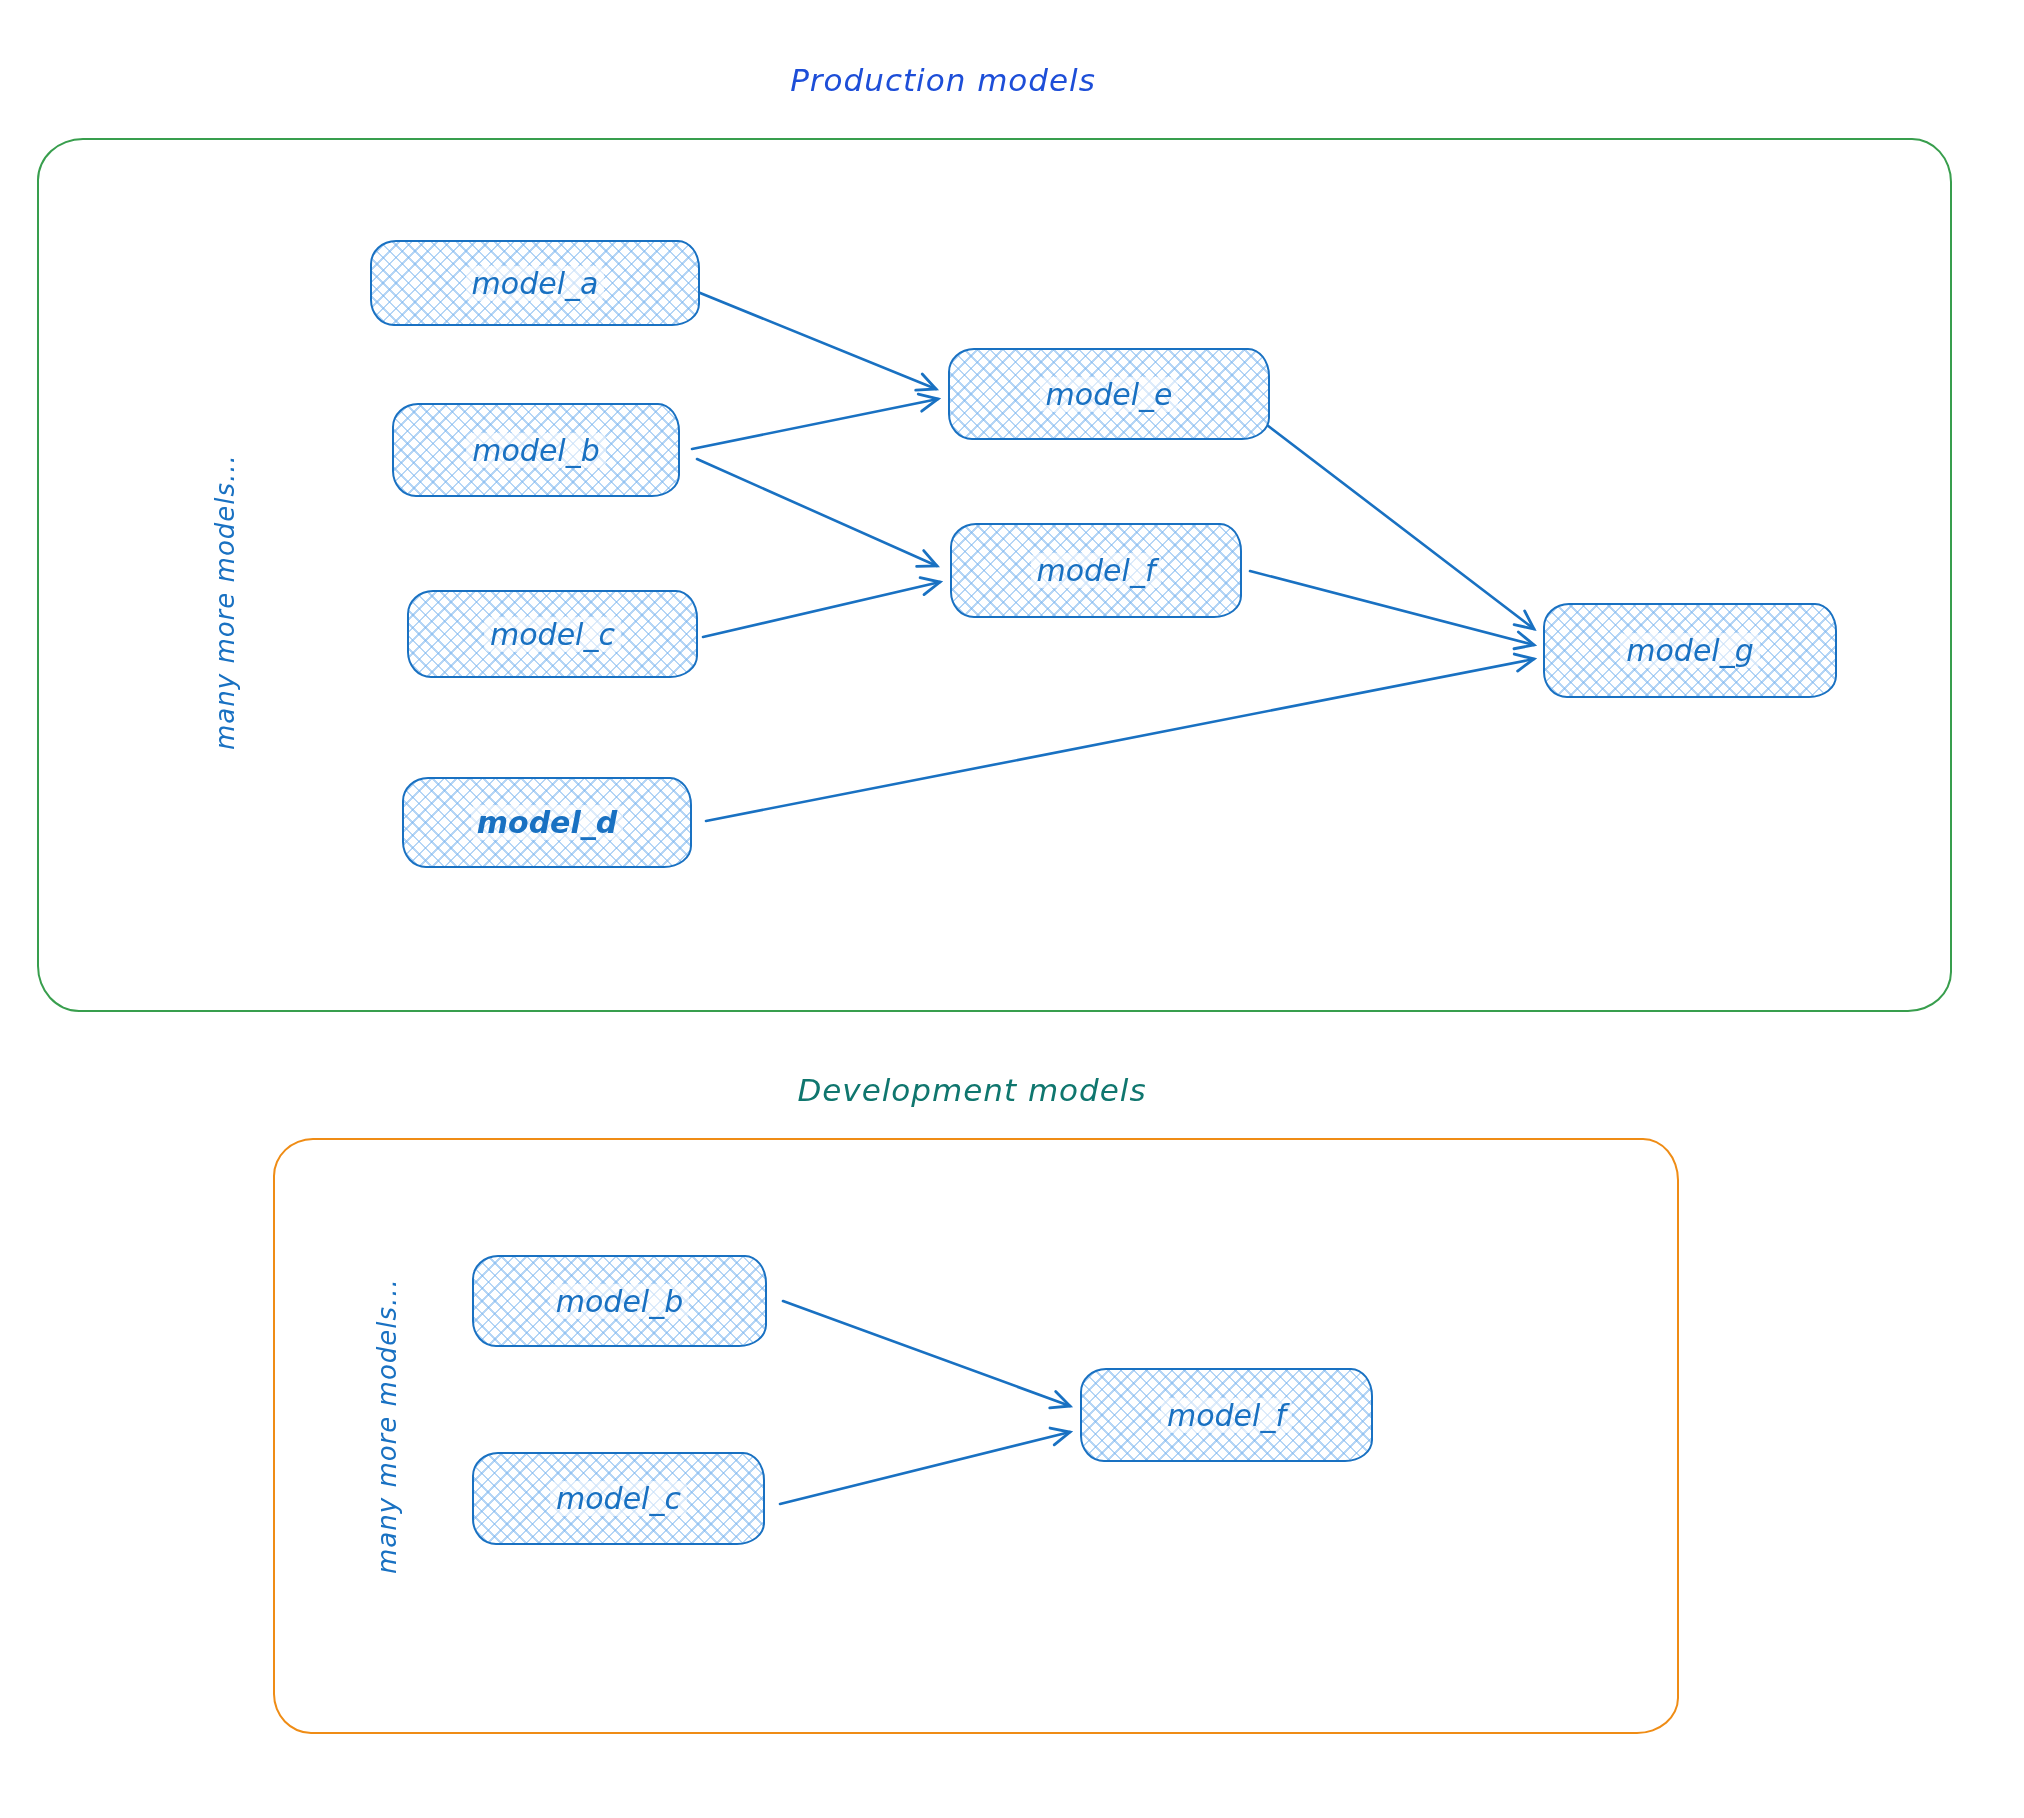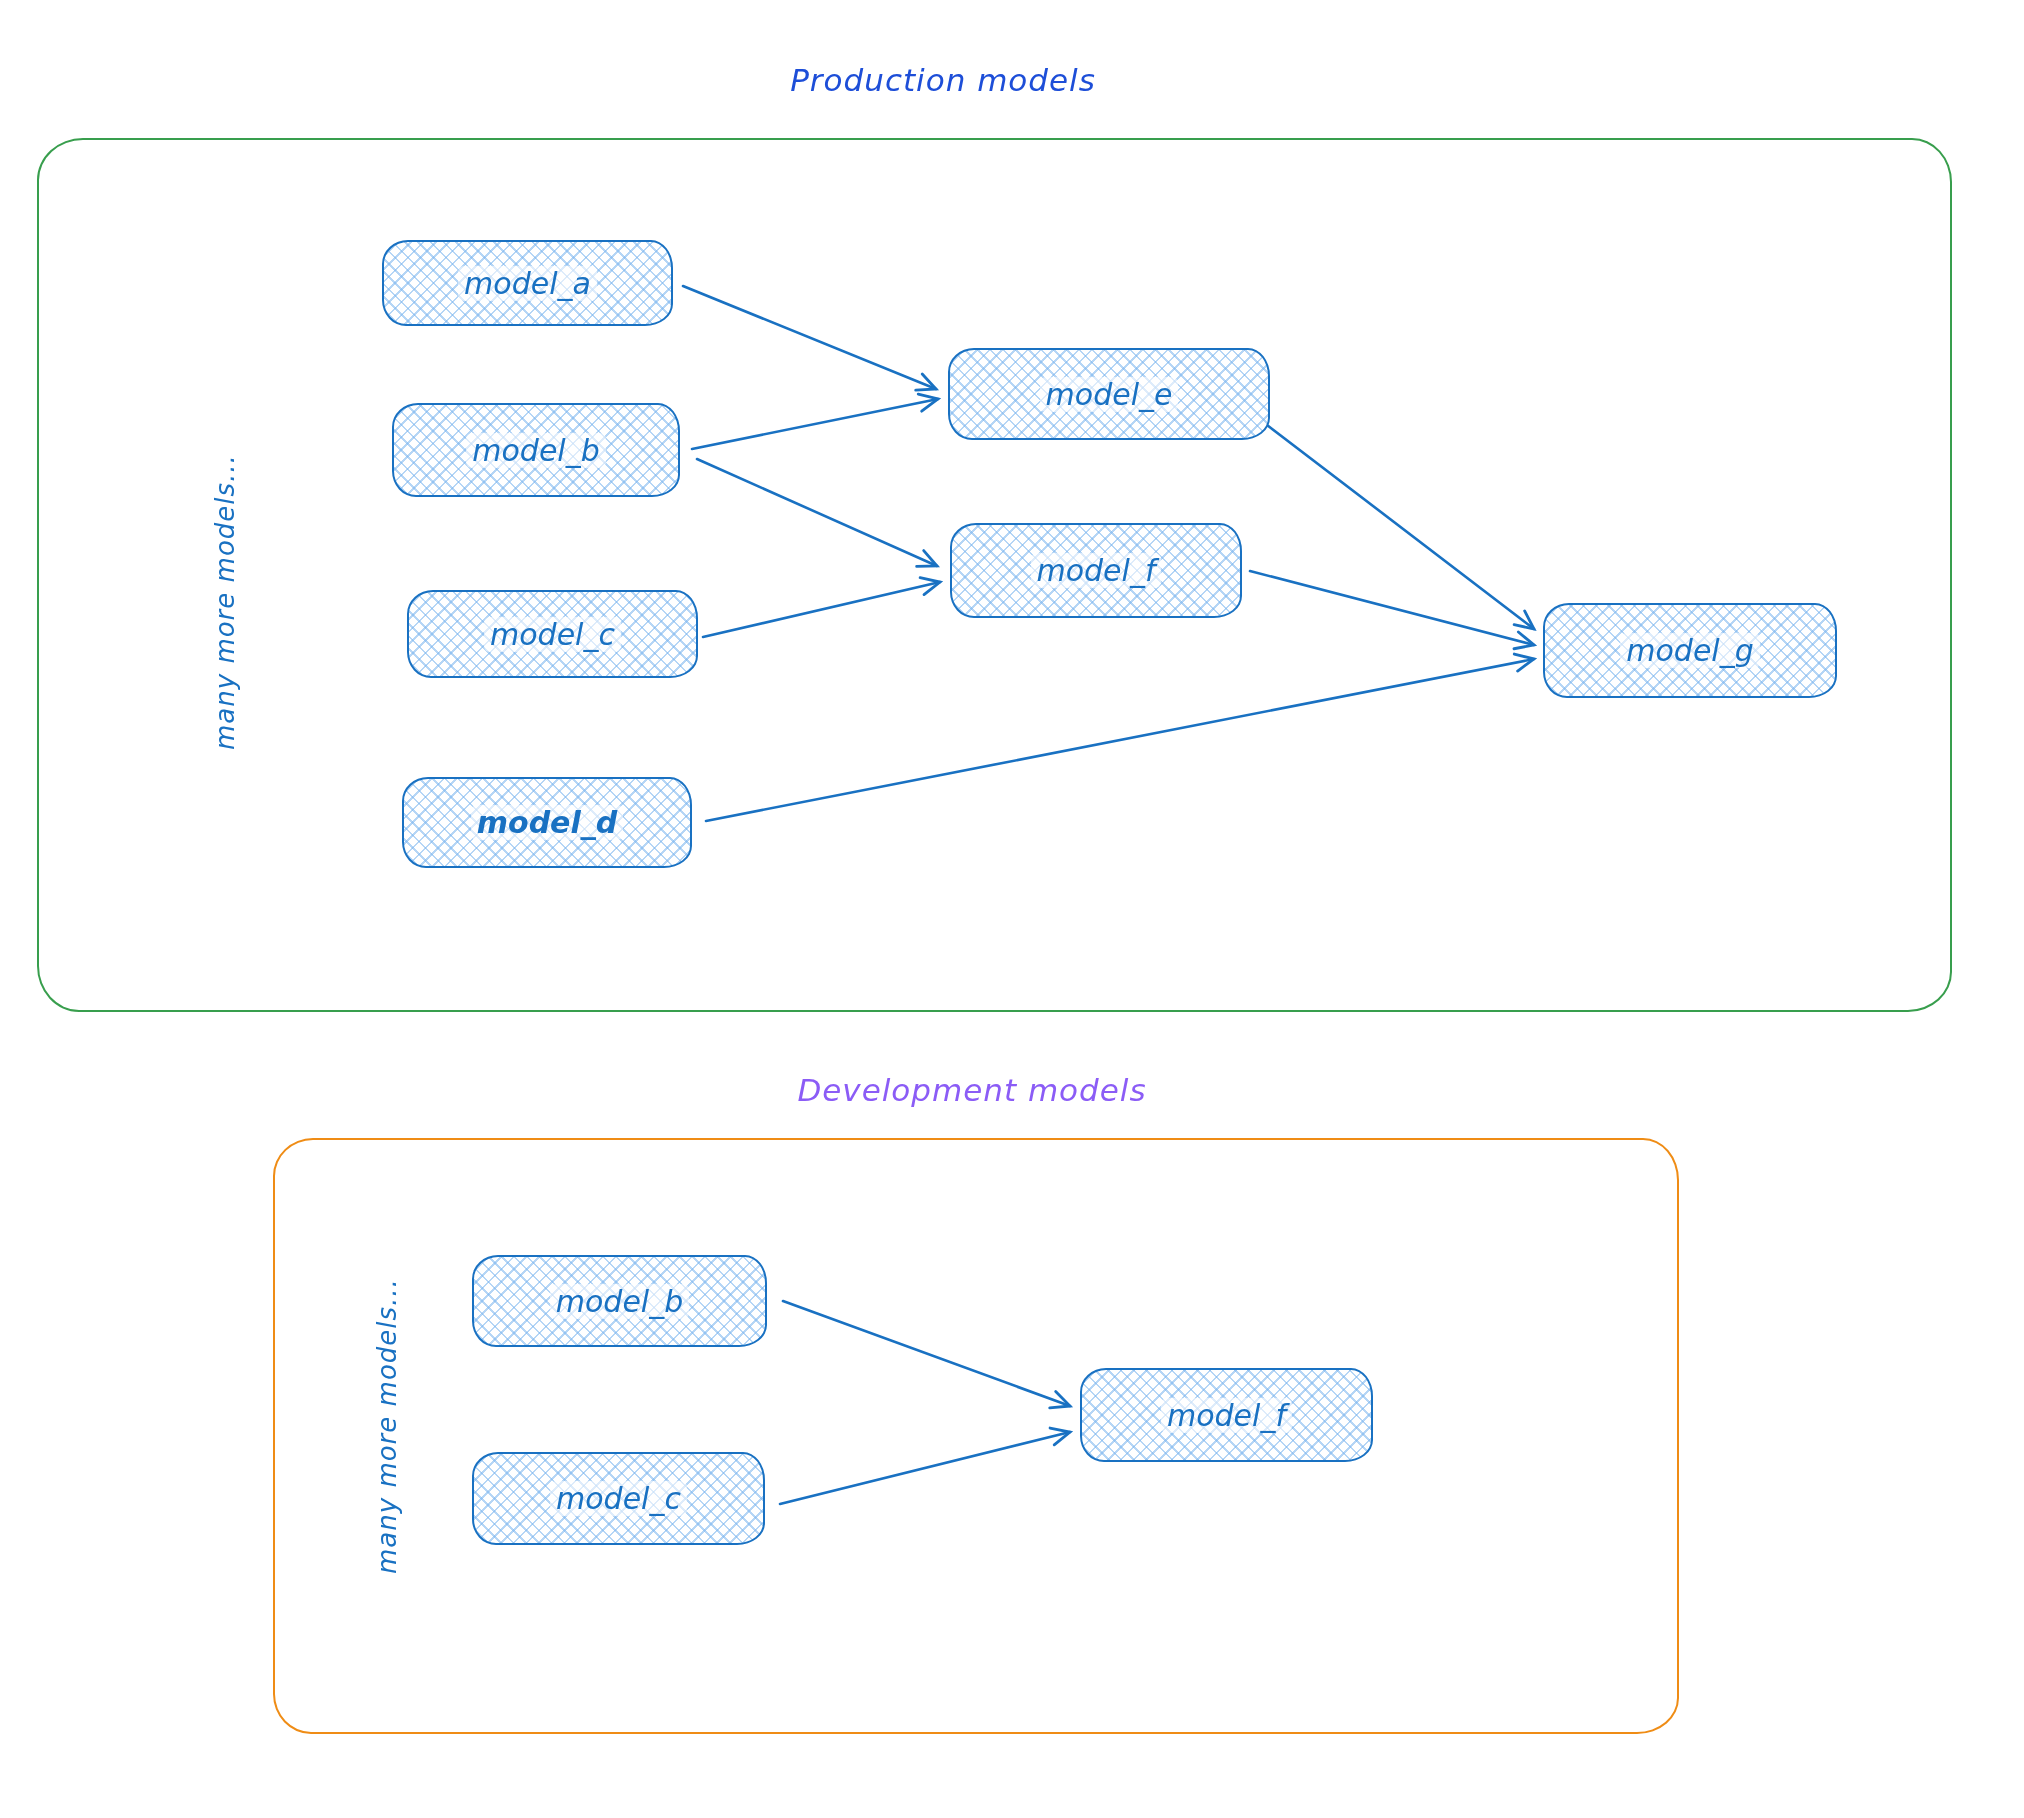--- a/index.html
+++ b/index.html
@@ -14,21 +14,21 @@
 
   .section-title {
     position:absolute;
     transform:translateX(-50%);
     font-size:31px;
     font-style:italic;
     letter-spacing:1px;
     white-space:nowrap;
   }
   .production-title { color:#1d4ed8; left:943px; top:62px; }
-  .development-title { color:#8b5cf6; left:972px; top:1072px; }
+  .development-title { color:#0f766e; left:972px; top:1072px; }
 
   .container {
     position:absolute;
     border:2px solid;
     background:transparent;
   }
   .container.production {
     border-color:#389e4d;
     border-radius:46px 40px 44px 42px / 42px 44px 40px 46px;
   }
@@ -111,21 +111,21 @@
     <path class="edge" d="M692 449 L938 399" marker-end="url(#ah)"></path>
     <path class="edge" d="M697 459 L937 566" marker-end="url(#ah)"></path>
     <path class="edge" d="M703 637 L940 582" marker-end="url(#ah)"></path>
     <path class="edge" d="M1250 412 L1534 629" marker-end="url(#ah)"></path>
     <path class="edge" d="M1250 571 L1534 645" marker-end="url(#ah)"></path>
     <path class="edge" d="M706 821 L1534 659" marker-end="url(#ah)"></path>
     <path class="edge" d="M783 1301 L1070 1406" marker-end="url(#ah)"></path>
     <path class="edge" d="M780 1504 L1070 1432" marker-end="url(#ah)"></path>
   </svg>
 
-  <div class="node" style="left:382px; top:240px; width:291px; height:86px;">
+  <div class="node" style="left:370px; top:240px; width:330px; height:86px;">
     <span class="node-label">model_a</span>
   </div>
 
   <div class="node" style="left:392px; top:403px; width:288px; height:94px;">
     <span class="node-label">model_b</span>
   </div>
 
   <div class="node" style="left:407px; top:590px; width:291px; height:88px;">
     <span class="node-label">model_c</span>
   </div>

